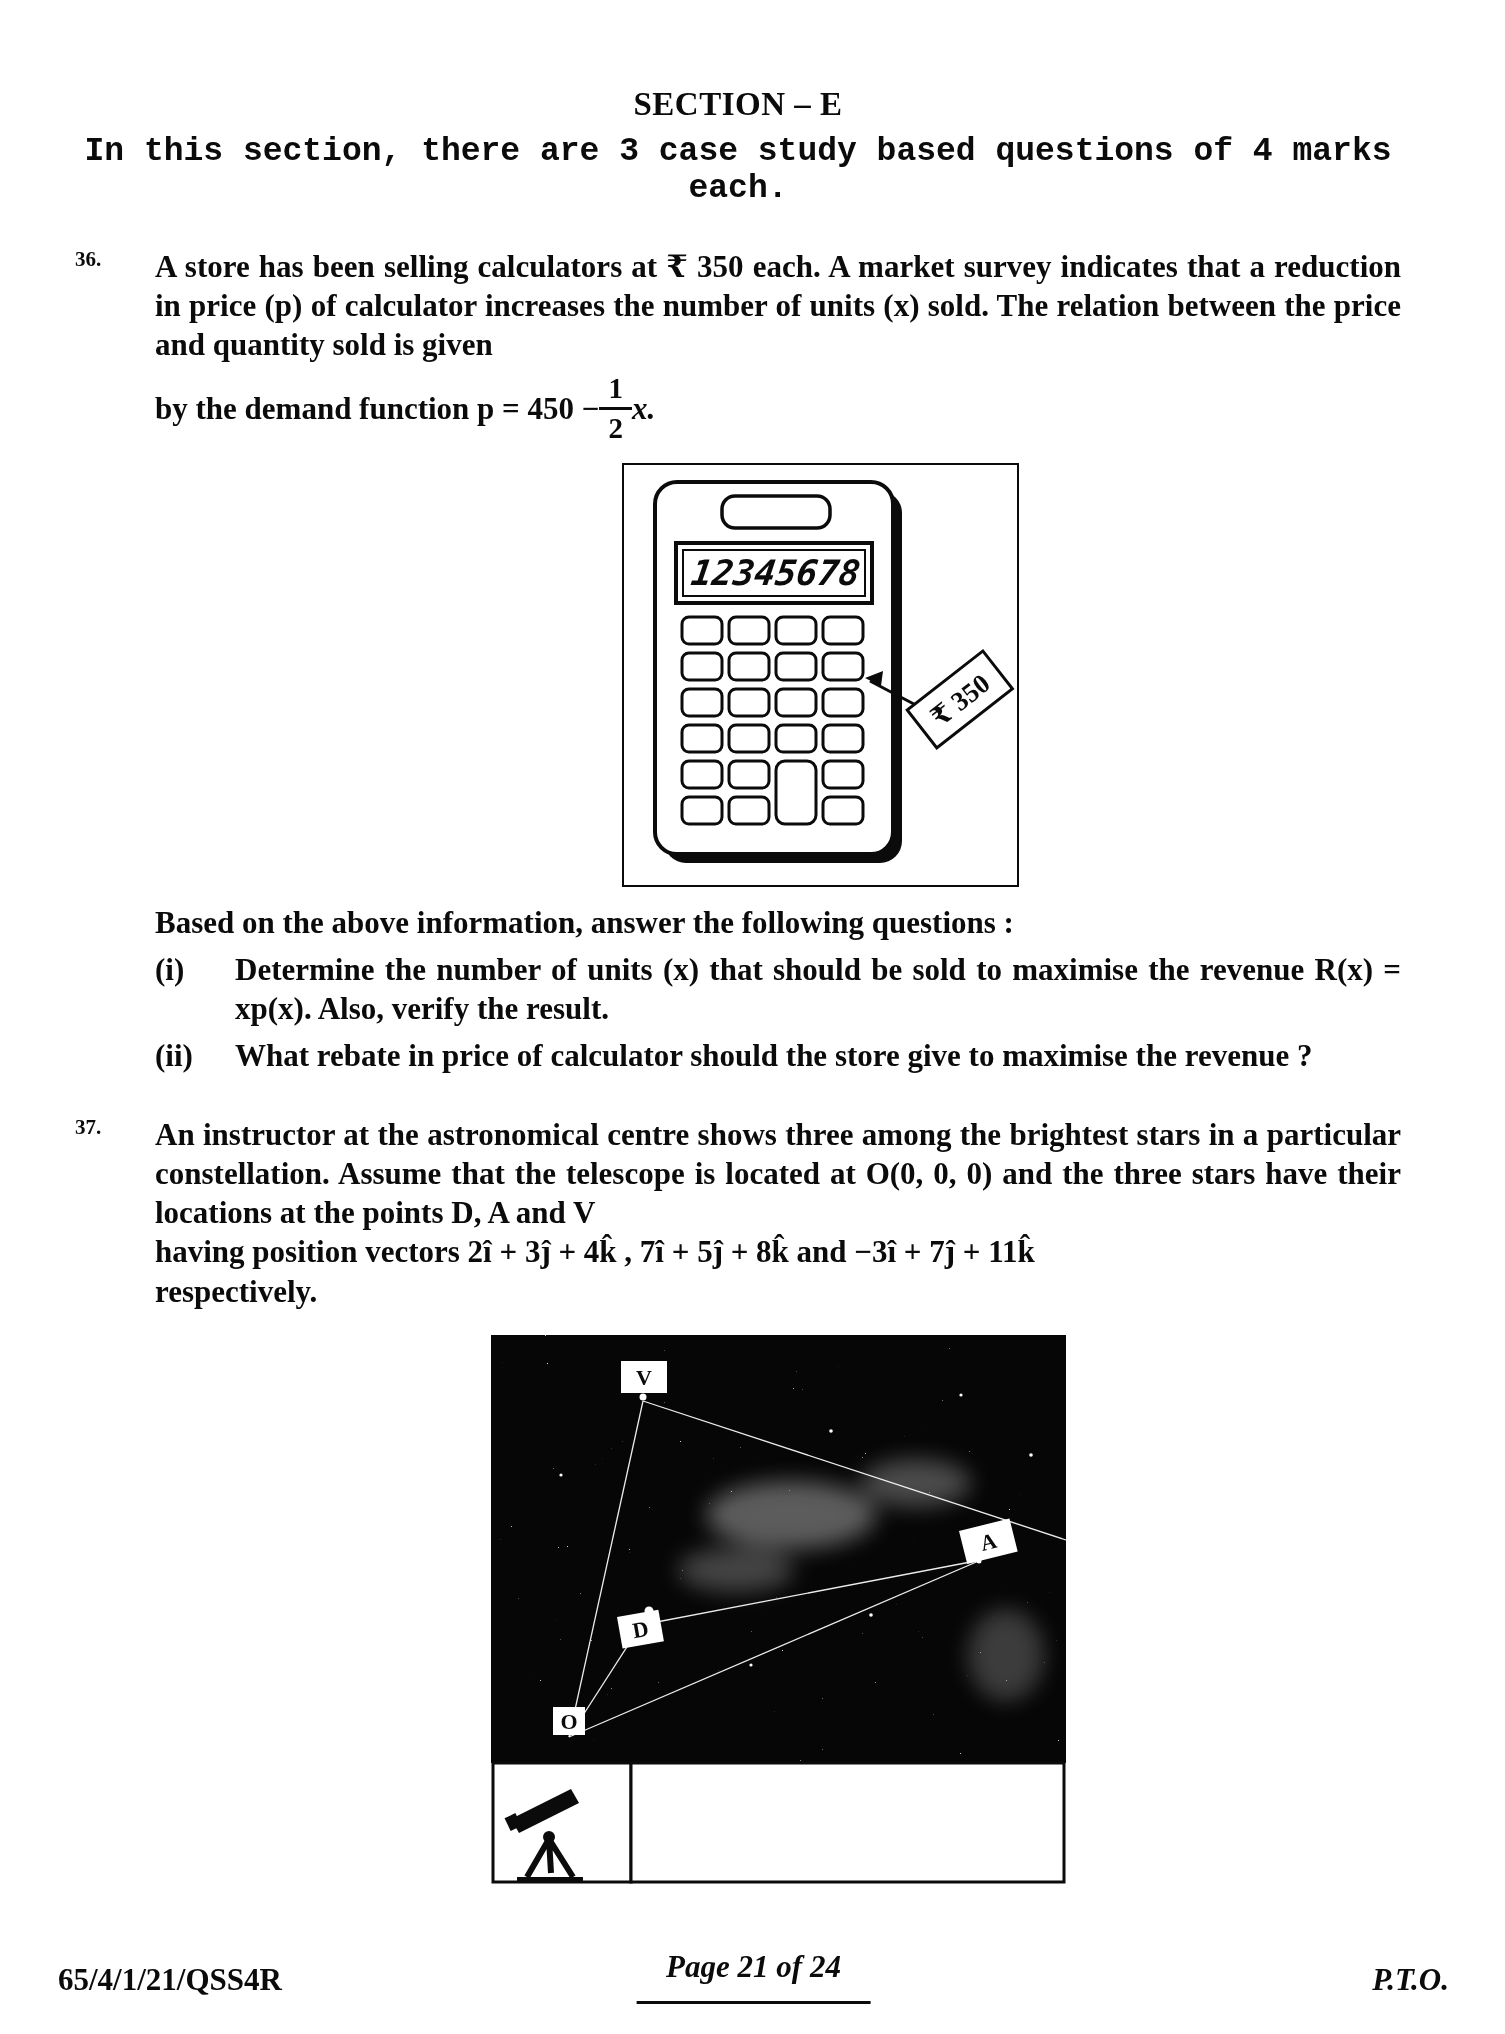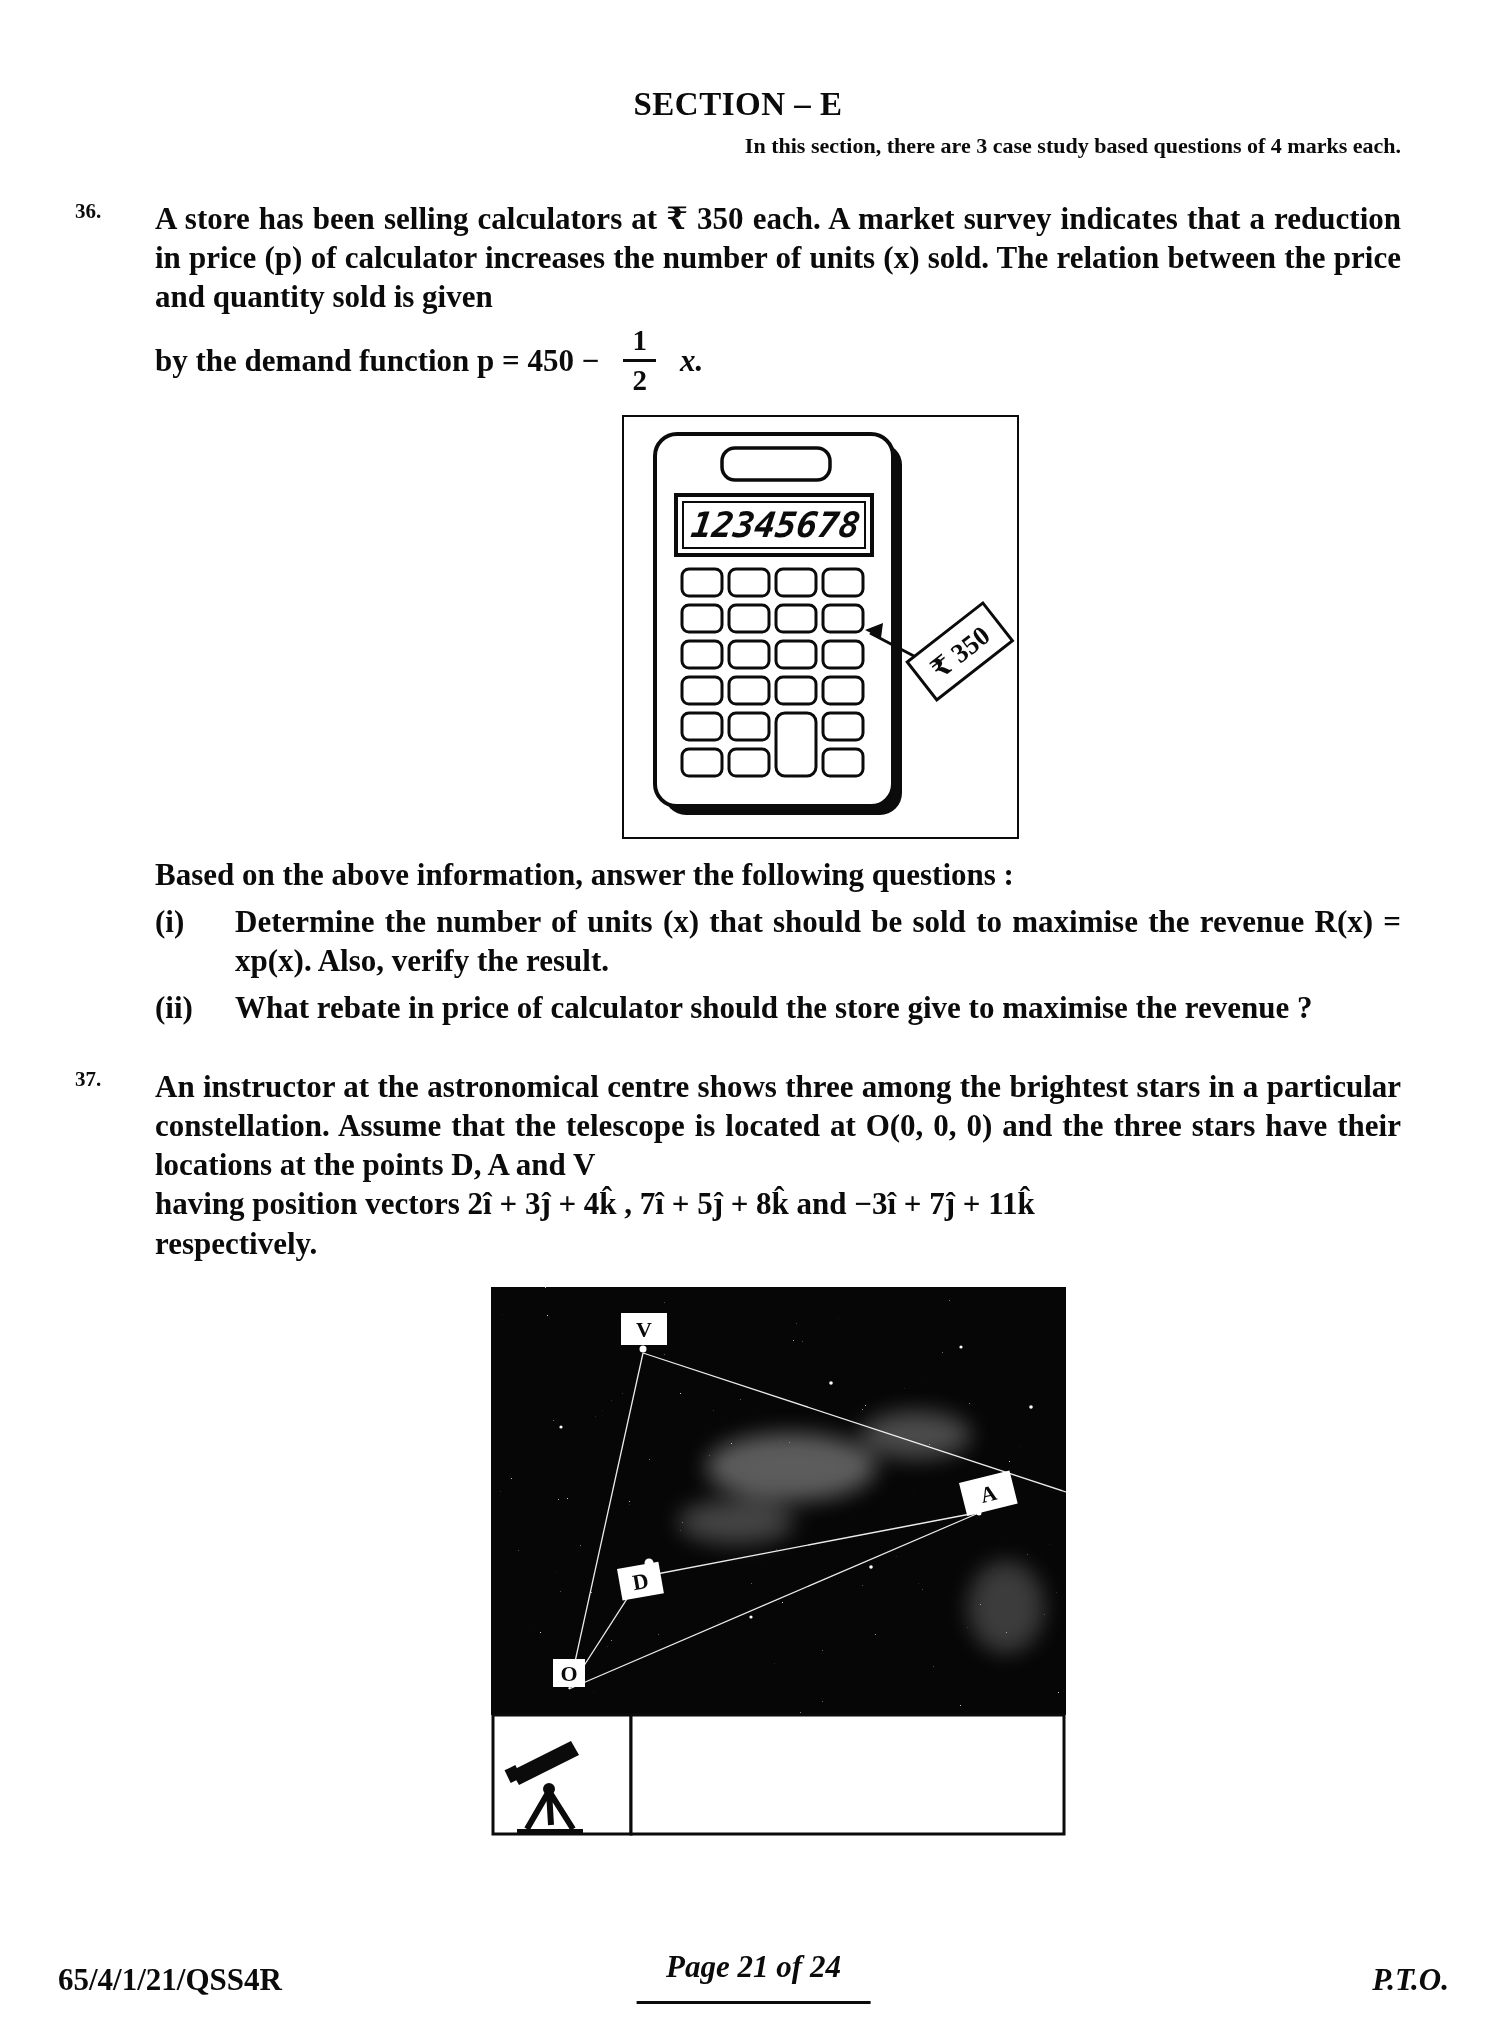--- a/index.html
+++ b/index.html
@@ -9,28 +9,28 @@
     width:1505px; height:2034px;
     background:#ffffff;
     overflow:hidden;
     font-family:"Liberation Serif","DejaVu Serif",serif;
     font-weight:700;
     color:#0b0b0b;
   }
   .content { padding:86px 104px 0 75px; }
 
   .header-title { text-align:center; font-size:33px; letter-spacing:0.5px; }
-  .header-note  { text-align:right; font-size:22px; margin-top:10px; }
+  .header-note  { text-align:center; font-size:33px; margin-top:10px;font-family:Liberation Mono, monospace; }
 
   .question { display:flex; margin-top:40px; }
   .qnum  { width:80px; flex:none; font-size:21px; }
   .qcol  { flex:1; font-size:31px; line-height:1.26; }
   .jtext { text-align:justify; }
 
-  .demand-line { margin-top:10px; display:flex; align-items:center; gap:24px; }
+  .demand-line { margin-top:10px; display:flex; align-items:center; gap:0; }
   .frac { display:inline-flex; flex-direction:column; align-items:center; line-height:1; font-size:29px; }
   .frac-num { padding:0 9px 4px; border-bottom:3px solid #0b0b0b; }
   .frac-den { padding-top:4px; }
   .var { font-style:italic; }
 
   .figure-calc {
     width:397px; margin:20px auto 16px; position:relative; left:42px;
     border:2px solid #0b0b0b; background:#fff;
   }
   .figure-calc svg { display:block; }

